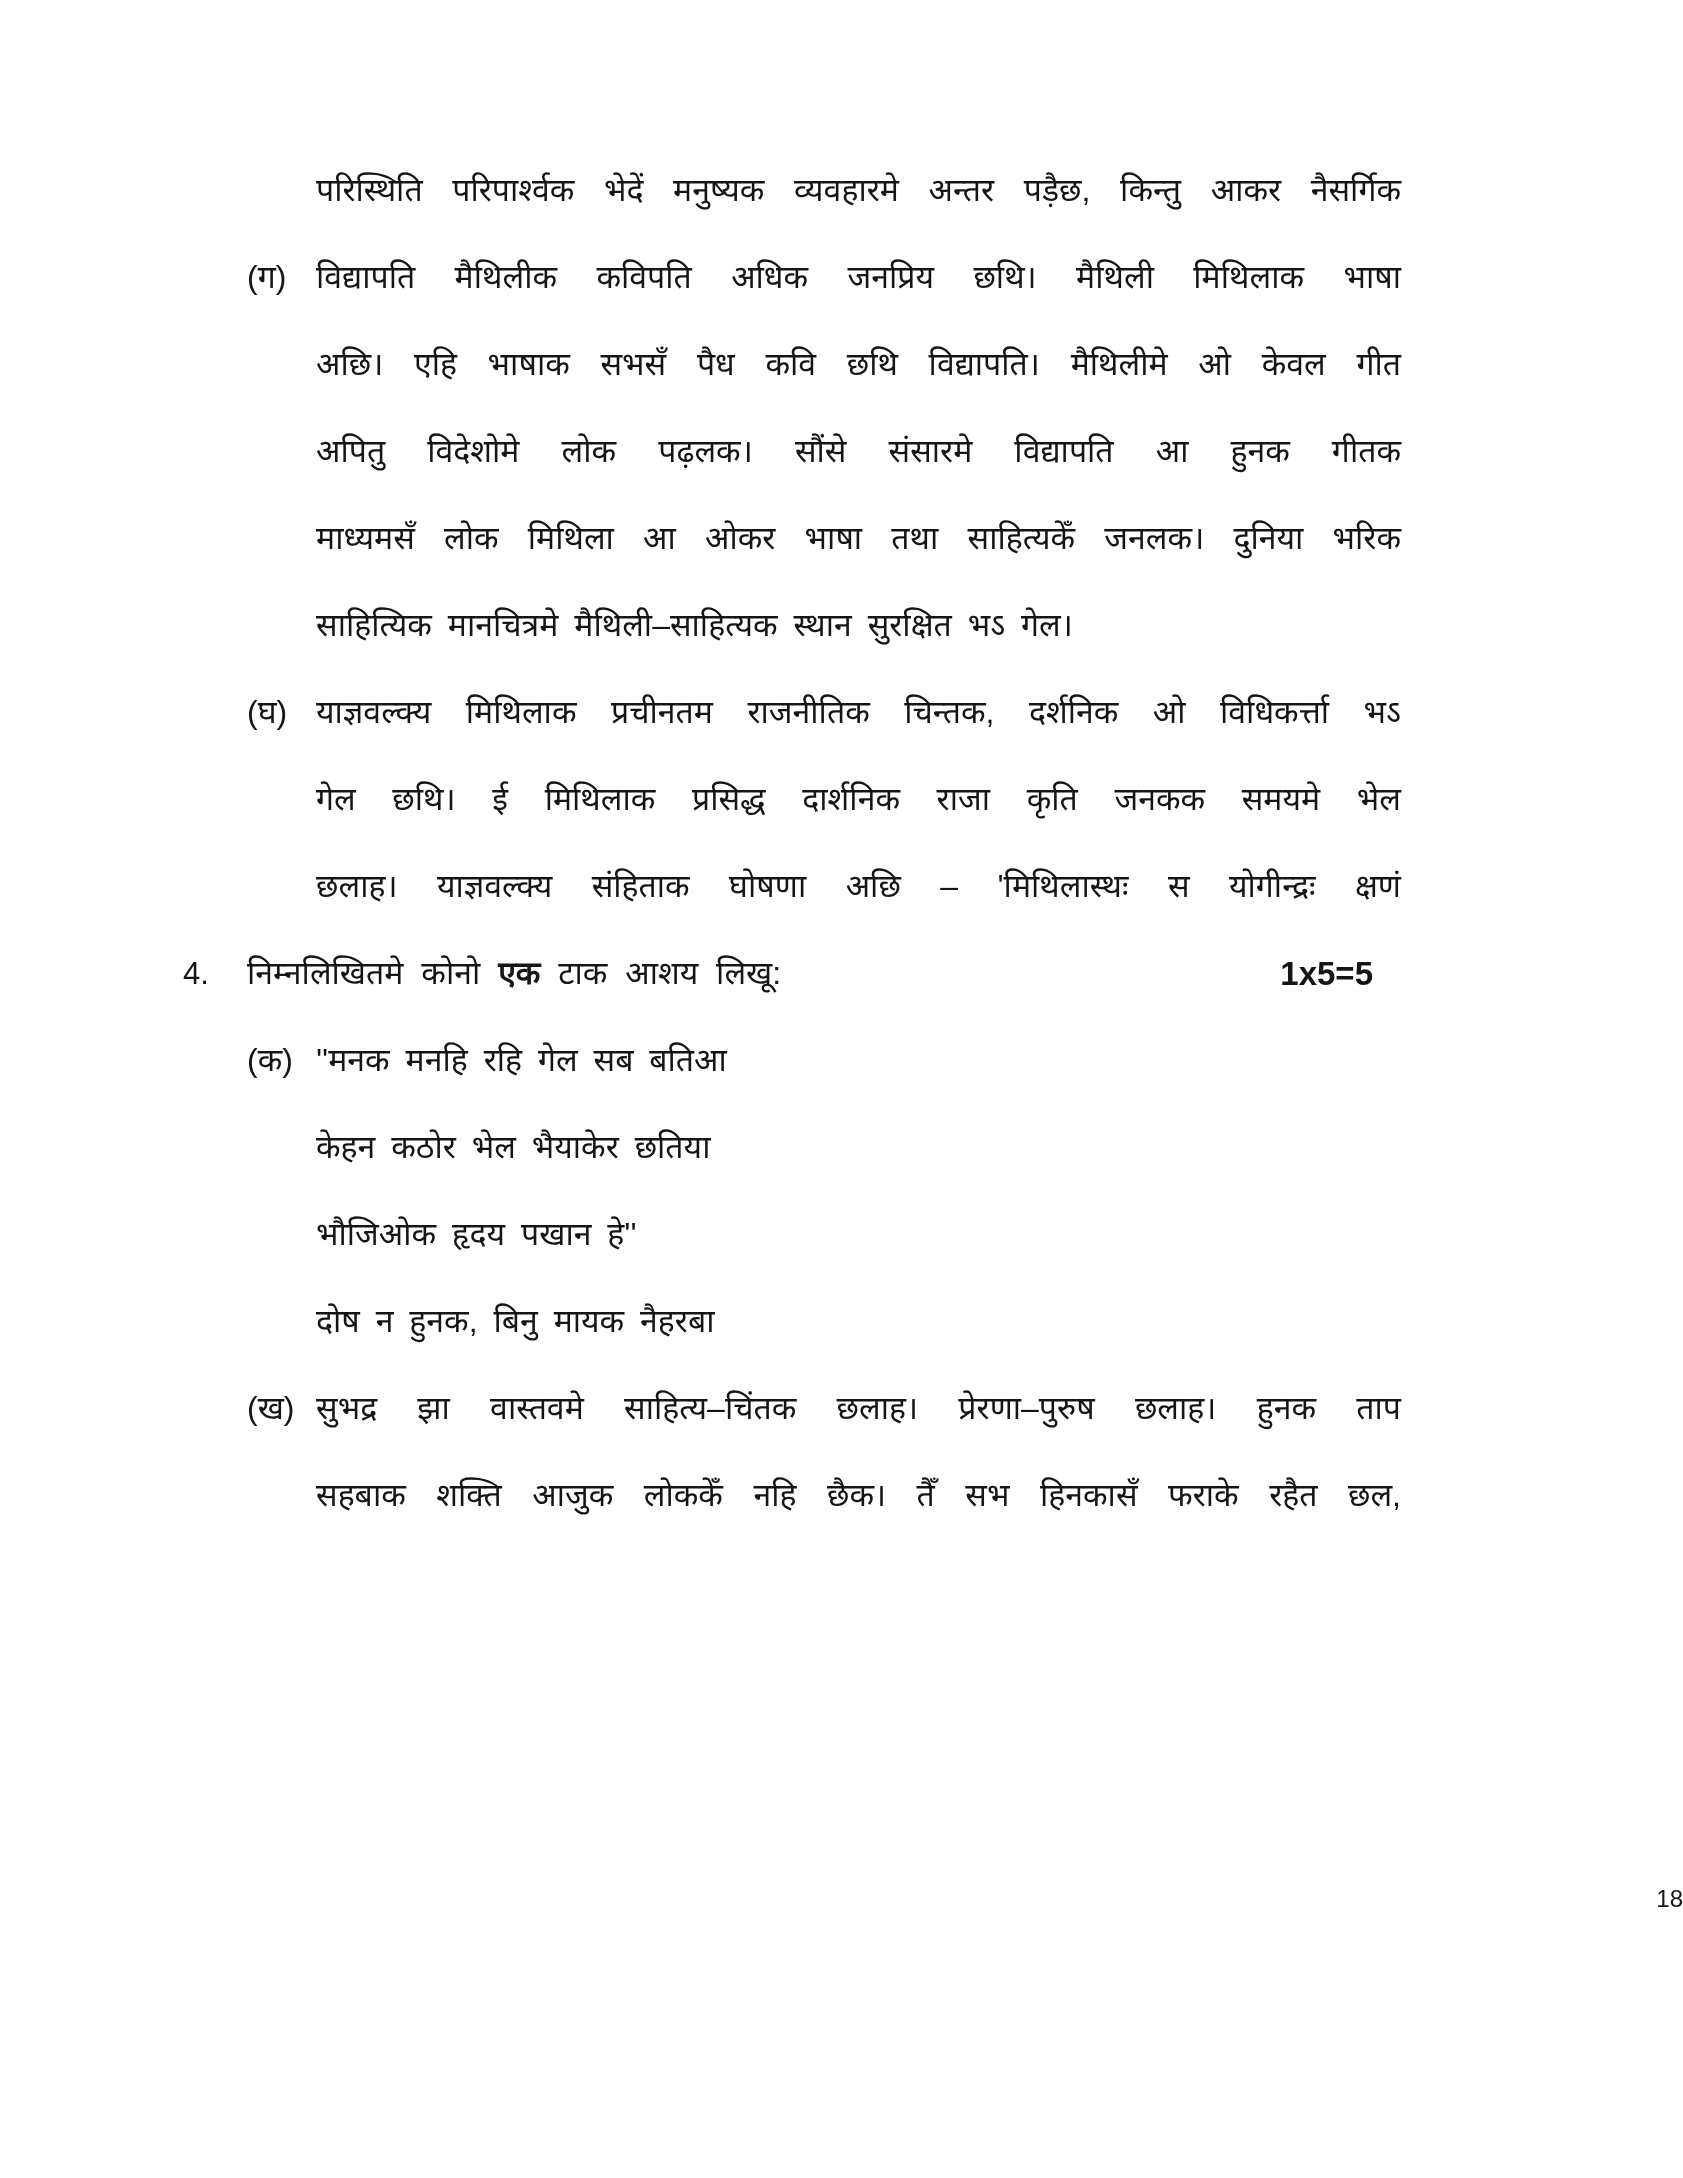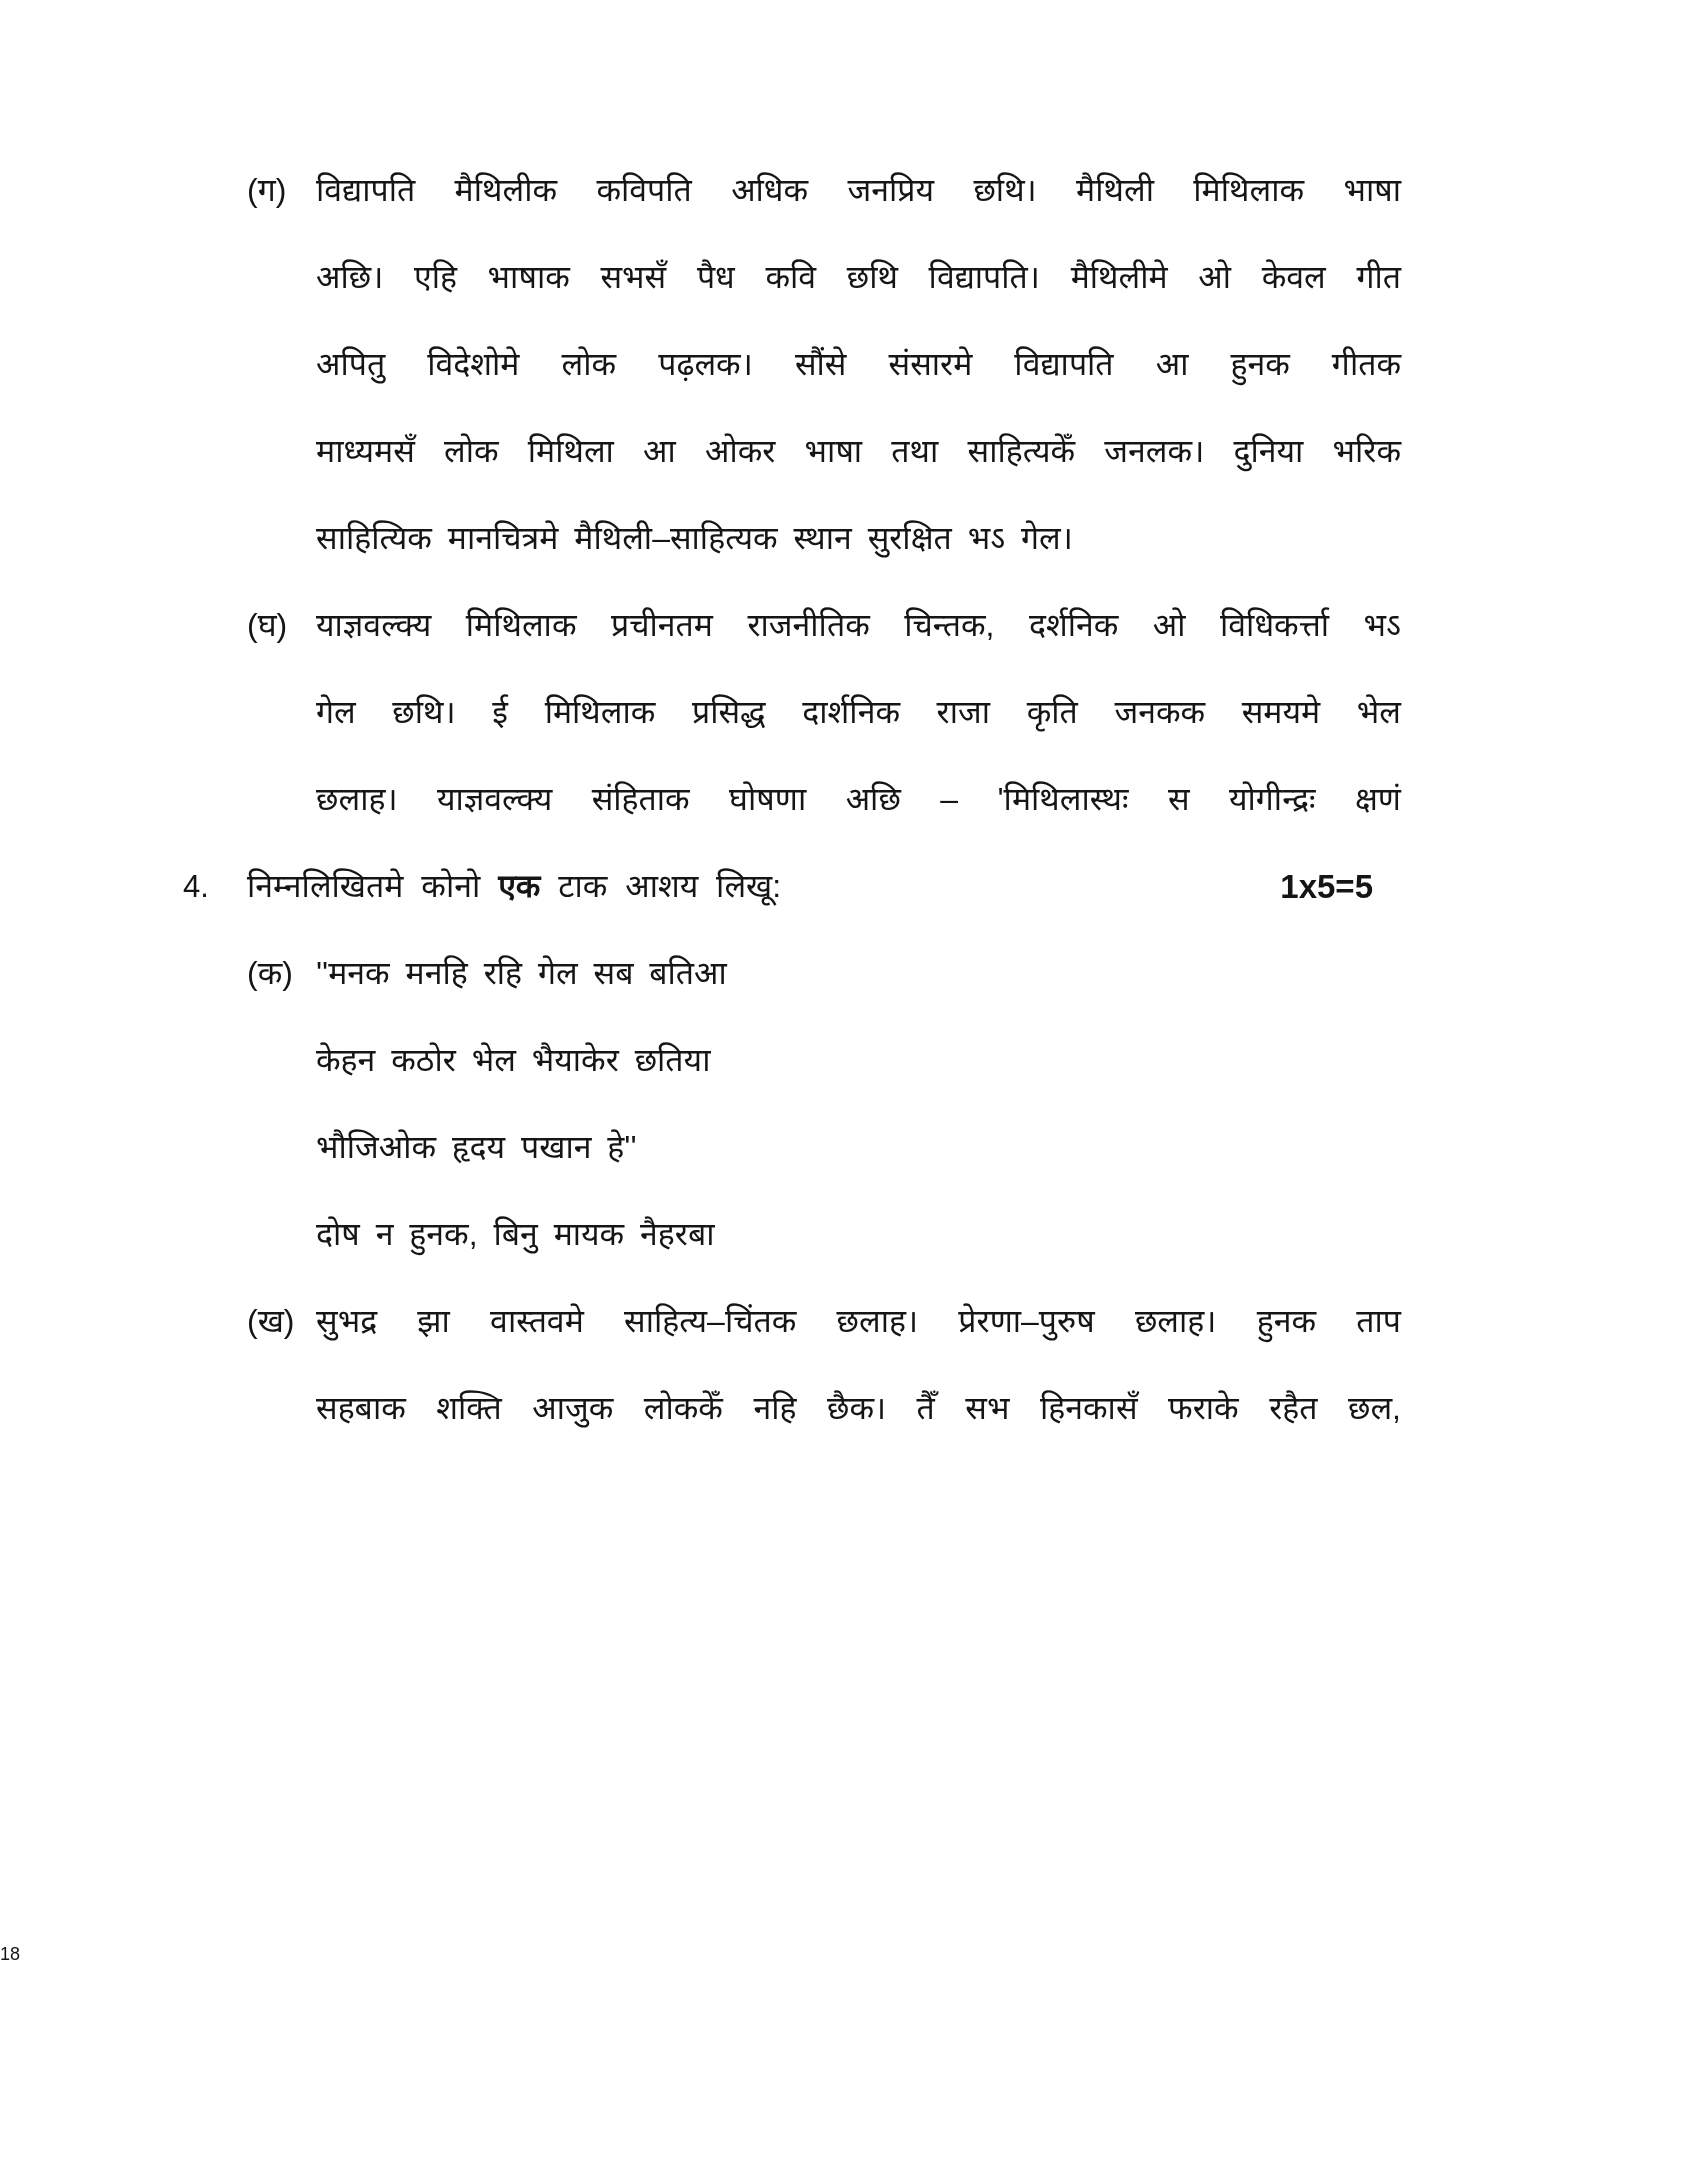--- a/index.html
+++ b/index.html
@@ -36,36 +36,37 @@
     margin-left:auto;
     margin-right:28px;
     font-weight:bold;
     font-size:33px;
     font-family:"Liberation Sans","DejaVu Sans",sans-serif;
   }
   .bold{font-weight:bold;}
   .pageno{
     position:absolute;
     left:0;right:0;
-    top:1944px;
-    text-align:left;
-    font-size:18px;
+    top:1885px;
+    text-align:right;
+    font-size:24px;
     color:#151515;
   }
 </style>
 </head>
 <body>
 
 <div class="sheet">
   <div class="content">
 
     <div class="row">
       <div class="numcol"></div>
       <div class="labelcol"></div>
       <div class="textcol">
+        <div class="line j">परिस्थिति परिपार्श्वक भेदें मनुष्यक व्यवहारमे अन्तर पड़ैछ, किन्तु आकर नैसर्गिक</div>
       </div>
     </div>
 
     <div class="row">
       <div class="numcol"></div>
       <div class="labelcol">(ग)</div>
       <div class="textcol">
         <div class="line j">विद्यापति मैथिलीक कविपति अधिक जनप्रिय छथि। मैथिली मिथिलाक भाषा</div>
         <div class="line j">अछि। एहि भाषाक सभसँ पैध कवि छथि विद्यापति। मैथिलीमे ओ केवल गीत</div>
         <div class="line j">अपितु विदेशोमे लोक पढ़लक। सौंसे संसारमे विद्यापति आ हुनक गीतक</div>

